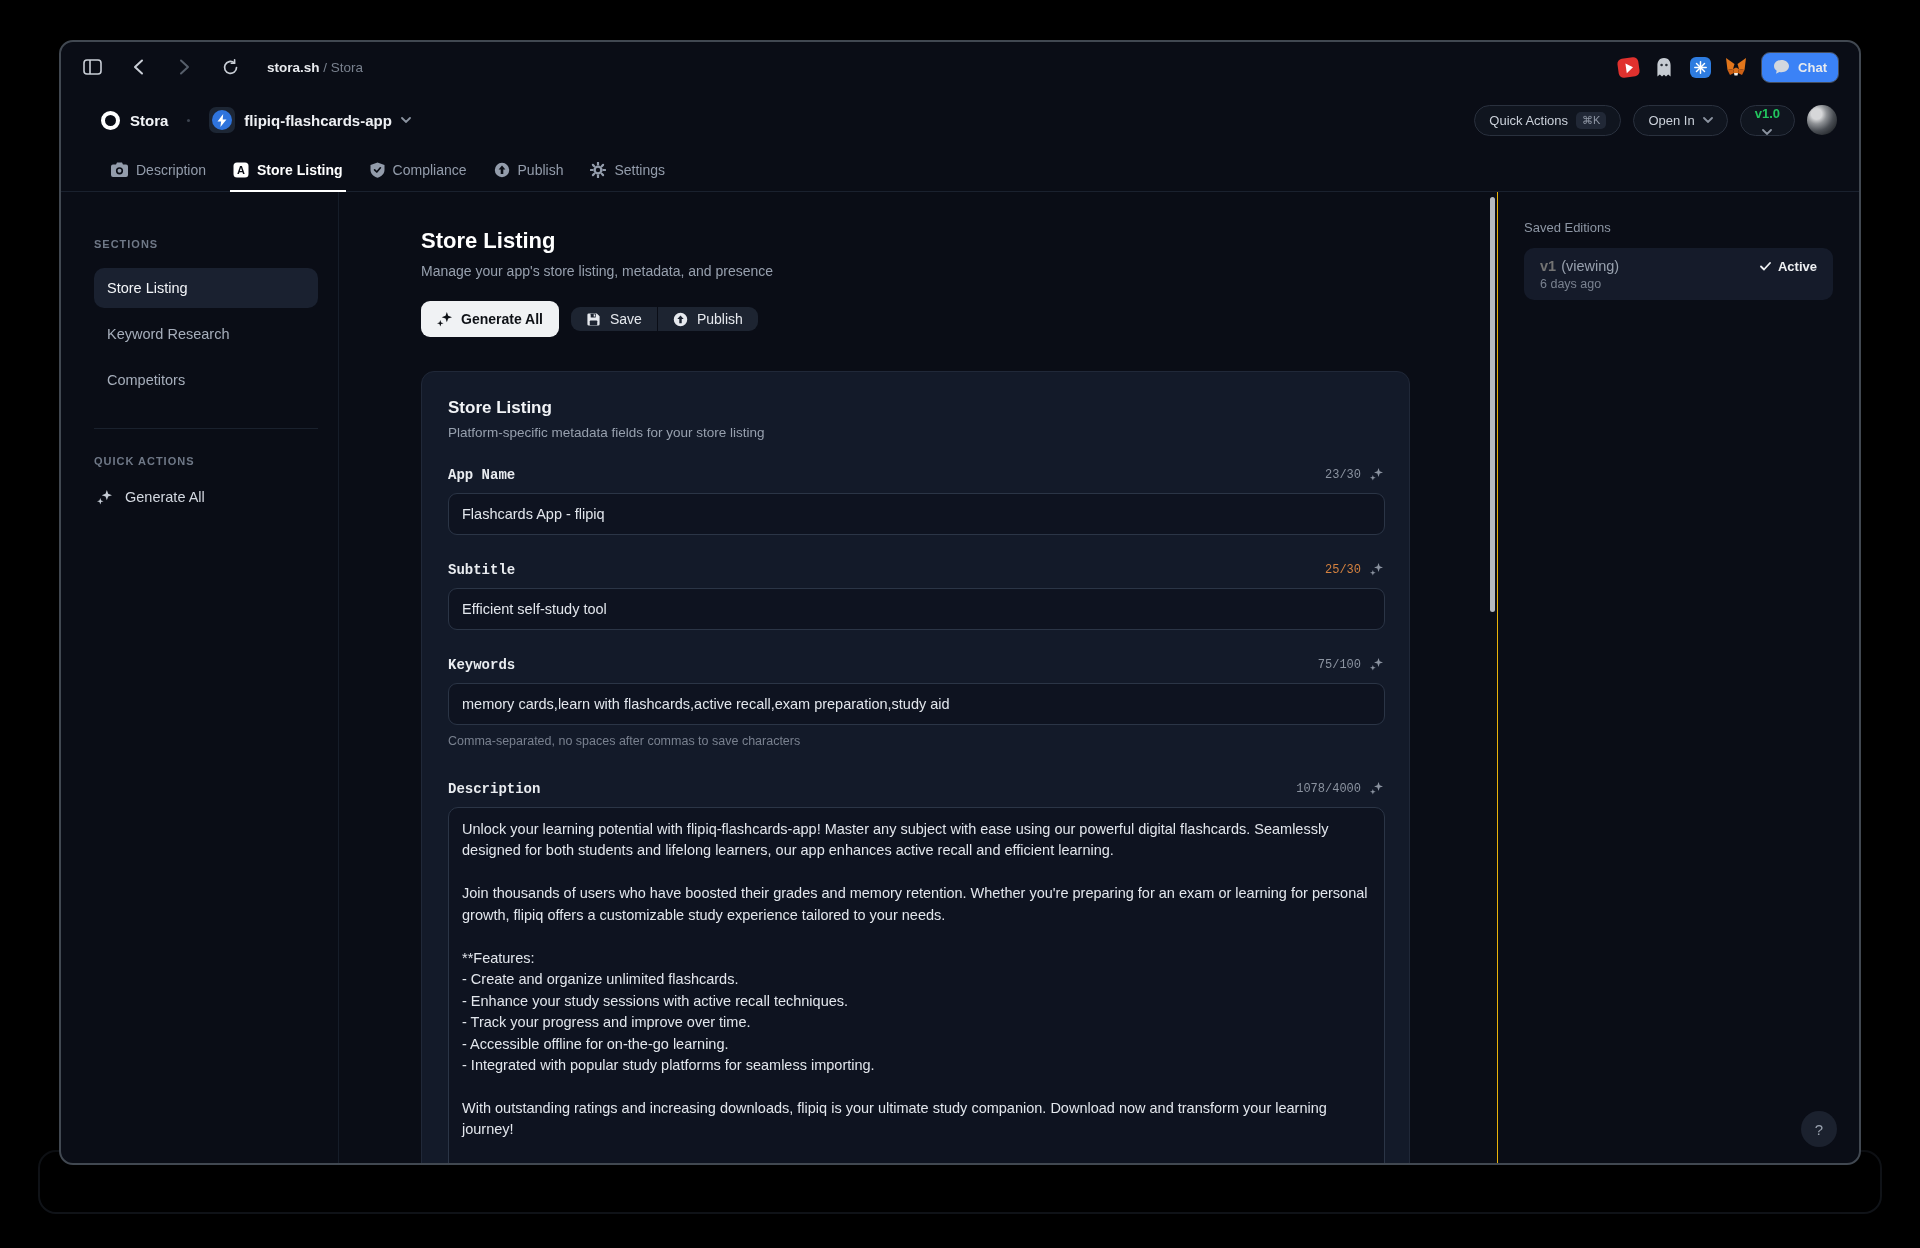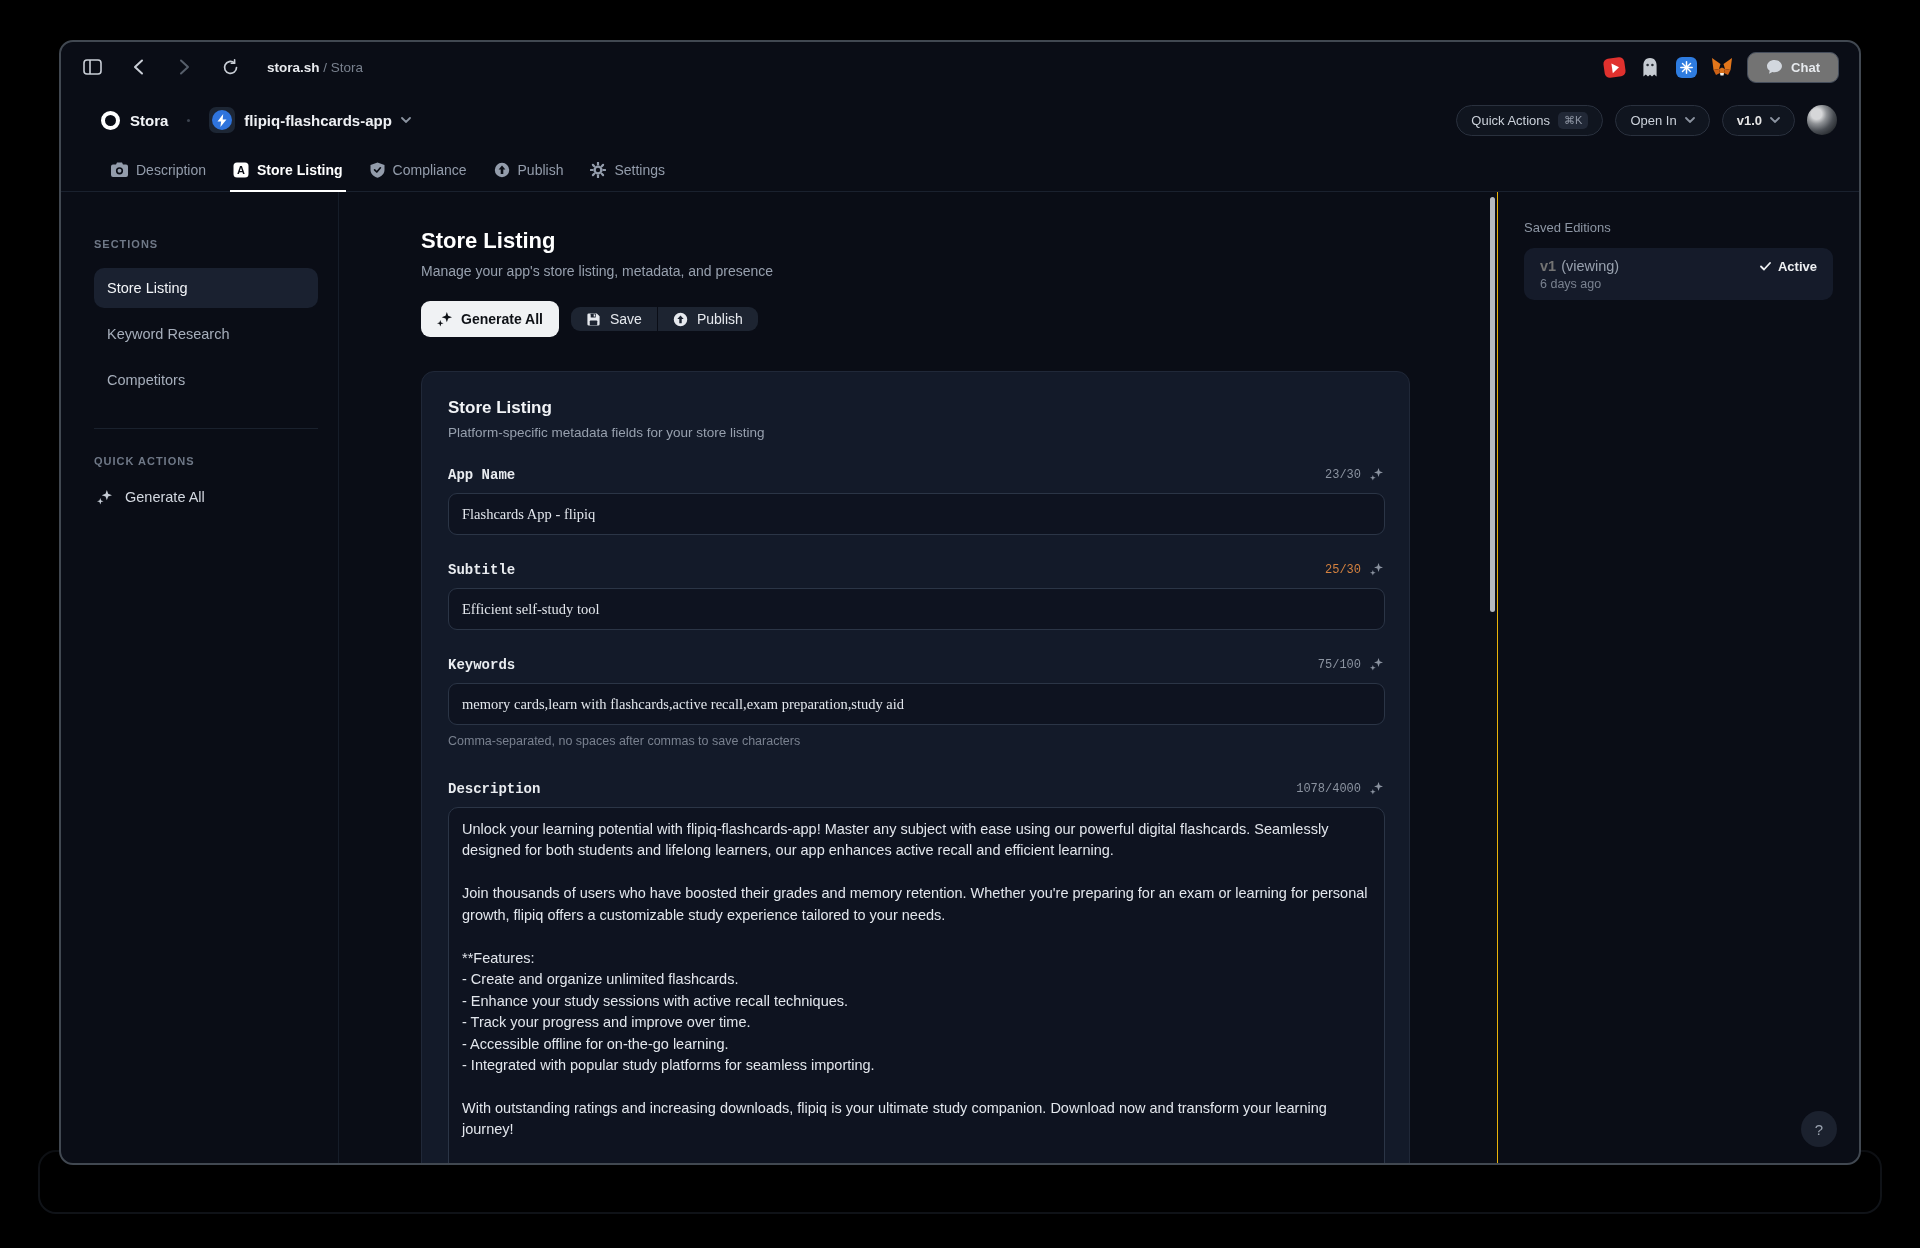--- a/index.html
+++ b/index.html
@@ -27,22 +27,22 @@
   .url .path { color:#79818e; font-weight:400; }
   .tb-spacer { flex:1; }
   .ext-icons { display:flex; align-items:center; gap:14px; margin-right:14px; }
   .ext { width:22px; height:22px; display:flex; align-items:center; justify-content:center; }
   .ext-red { width:21px; height:19px; background:#e0312e; border-radius:5px; transform:rotate(-8deg);
     display:flex; align-items:center; justify-content:center; }
   .ext-red .tri { width:0; height:0; border-left:7px solid #fff; border-top:5px solid transparent;
     border-bottom:5px solid transparent; margin-left:2px; }
   .ext-blue { width:21px; height:21px; background:#2e7ce0; border-radius:6px;
     display:flex; align-items:center; justify-content:center; }
-  .chat-btn { height:31px; padding:0 18px; display:flex; align-items:center; gap:8px;
-    background:#737373; border:1px solid #454d5b; border-radius:9px; color:#e7eaee;
+  .chat-btn { height:31px; padding:0 11px; display:flex; align-items:center; gap:8px;
+    background:#3b82f6; border:1px solid #454d5b; border-radius:9px; color:#e7eaee;
     font-size:13px; font-weight:700; }
 
   
   .app-header { height:56px; flex:0 0 56px; display:flex; align-items:center; padding:0 22px 0 40px; }
   .brand { display:flex; align-items:center; gap:10px; }
   .brand-ring { width:19px; height:19px; border:4px solid #fff; border-radius:50%; }
   .brand-name { color:#f3f5f8; font-size:15px; font-weight:700; }
   .hdr-dot { width:3px; height:3px; border-radius:50%; background:#3c434f; margin:0 19px; }
   .project { display:flex; align-items:center; gap:9px; }
   .app-icon { width:26px; height:26px; border-radius:7px; background:#1d2634;
@@ -101,21 +101,21 @@
 
   .field { margin-top:27px; }
   .field.desc { margin-top:33px; }
   .f-row { display:flex; align-items:center;font-family:Liberation Mono, monospace; }
   .f-label { color:#e9ecf0; font-size:14px; font-weight:700; }
   .f-right { margin-left:auto; display:flex; align-items:flex-start; gap:9px; }
   .counter { font-size:12px; color:#8b93a0; }
   .counter.warn { color:#d4813f; }
   .f-input { margin-top:10px; width:937px; height:42px; background:#0e1320;
     border:1px solid #2b3546; border-radius:9px; color:#e2e6ec; font-size:14.5px;
-    padding:0 13px; font-family:Liberation Serif, serif; outline:none; }
+    padding:0 13px; font-family:Liberation Sans, sans-serif; outline:none; }
   .helper { margin-top:9px; color:#79818f; font-size:12.5px; }
   .f-textarea { margin-top:10px; width:937px; height:430px; background:#0e1320;
     border:1px solid #2b3546; border-radius:10px; color:#e2e6ec; font-size:14.5px;
     line-height:1.48; padding:11px 13px; resize:none; overflow:hidden; white-space:pre-wrap;
     font-family:"Liberation Sans",sans-serif; outline:none; }
 
   .scroll-thumb { position:absolute; top:5px; right:364px; width:5px; height:415px;
     background:#b5bac1; border-radius:3px; }
 
   .right-panel { width:362px; flex:0 0 362px; border-left:1px solid #eab308; padding:28px 26px 0 26px; }
@@ -235,21 +235,21 @@
         <div class="pill">
           <span>Quick Actions</span>
           <span class="kbd">⌘K</span>
         </div>
         <div class="pill">
           <span>Open In</span>
           <svg width="10" height="6" viewBox="0 0 10 6" fill="none" stroke="#8b93a0" stroke-width="1.8" stroke-linecap="round">
               <polyline points="1,1 5,5 9,1"></polyline>
             </svg>
         </div>
-        <div class="pill" style="font-weight:700; color:#e5e5e5;">
+        <div class="pill" style="font-weight:700; color:#22c55e;flex-direction:column;">
           <span>v1.0</span>
           <svg width="10" height="6" viewBox="0 0 10 6" fill="none" stroke="#8b93a0" stroke-width="1.8" stroke-linecap="round">
               <polyline points="1,1 5,5 9,1"></polyline>
             </svg>
         </div>
         <div class="avatar"></div>
       </div>
     </div>
 
     <div class="tabs">

